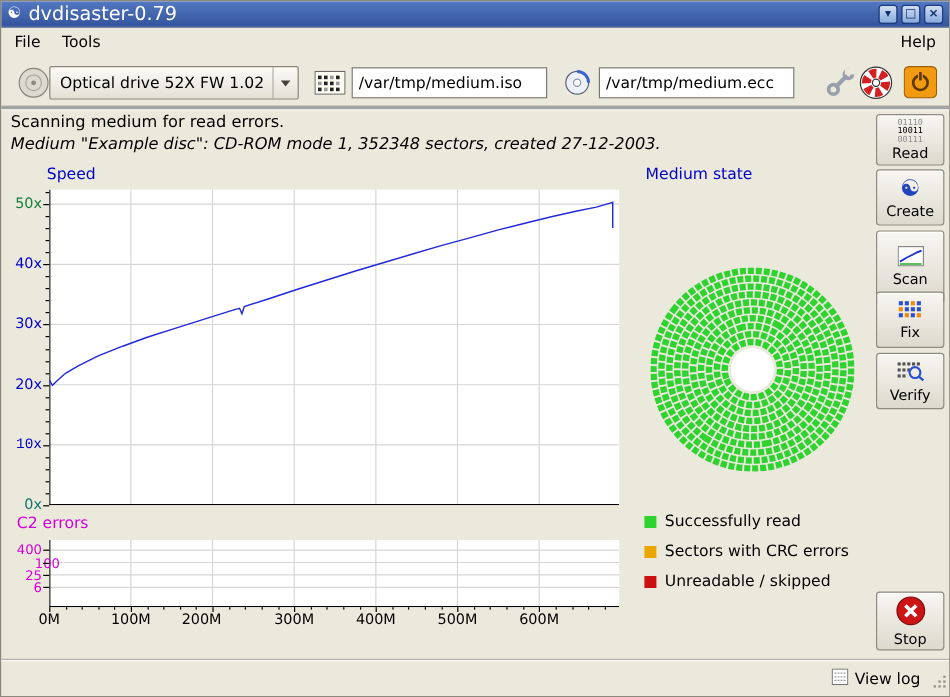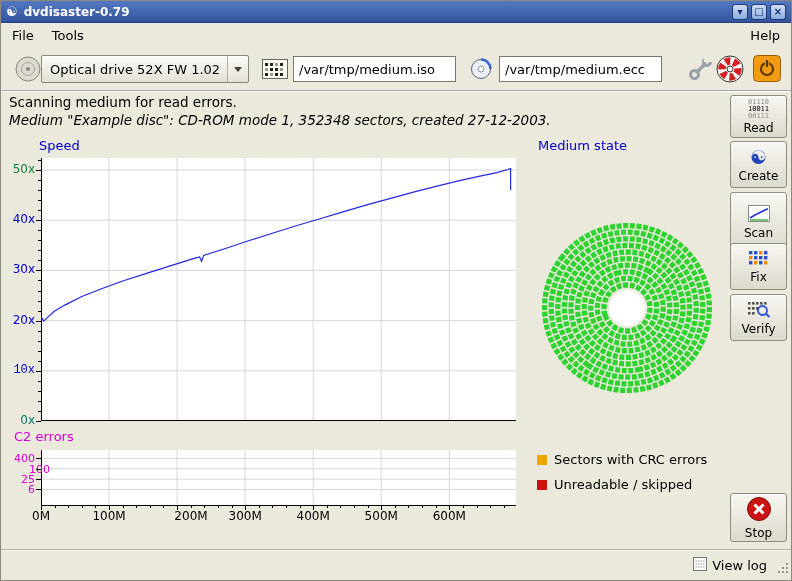--- a/index.html
+++ b/index.html
@@ -6,34 +6,34 @@
   html,body{width:792px;height:581px;background:#fff}
   #window{position:relative;width:792px;height:581px;background:#ebe8dc;
     font-family:"DejaVu Sans","Liberation Sans",sans-serif;color:#000;
     border:1px solid #8c887c;overflow:hidden}
 
   
   .titlebar{position:absolute;left:0;top:0;width:100%;height:22px;
     background:linear-gradient(#5379c2,#33549c);display:flex;align-items:center;
     padding:0 5px;color:#fff;border-bottom:1px solid #24407c}
   .title-icon{font-size:13px;margin-right:6px;line-height:22px}
-  .title-text{font-weight:bold;font-size:12px;flex:1}
+  .title-text{font-weight:normal;font-size:16px;flex:1}
   .win-btn{width:16px;height:16px;margin-left:3px;border:1px solid #1c3a7e;border-radius:3px;
     background:linear-gradient(#d2def2,#88abdc);color:#12306e;font-size:10px;line-height:14px;
     text-align:center;font-weight:bold;display:inline-block}
 
   
   .menubar{position:absolute;top:23px;left:0;width:100%;height:23px;display:flex;
     align-items:center;padding:0 2px;font-size:13px}
   .menu-item{padding:2px 9px}
   .menu-item.help{margin-left:auto}
 
   
   .toolbar{position:absolute;top:46px;left:0;width:100%;height:44px;
-    border-bottom:1px solid #a3a3a3;box-shadow:0 1px 0 #fbfaf6}
+    border-bottom:3px solid #a3a3a3;box-shadow:0 1px 0 #fbfaf6}
   .tb-item{position:absolute}
   .combo{left:40px;top:8px;width:208px;height:28px;background:linear-gradient(#fcfbf8,#e3e0d5);
     border:1px solid #8a867a;border-radius:2px;display:flex;align-items:center}
   .combo-text{flex:1;padding-left:8px;font-size:13px;white-space:nowrap;overflow:hidden}
   .combo-arrow{width:21px;align-self:stretch;border-left:1px solid #b4b0a4;
     display:flex;align-items:center;justify-content:center}
   .combo-arrow::after{content:"";border:4px solid transparent;border-top:5px solid #46423a;margin-top:5px}
   .entry{position:absolute;top:9px;height:26px;border:1px solid #7c786c;background:#fff;
     font:13px "DejaVu Sans","Liberation Sans",sans-serif;padding:0 5px}
   #iso-entry{left:292px;width:163px}
@@ -228,20 +228,24 @@
         <circle cx="85" cy="85" r="49.400000000000006" fill="none" stroke="#2fd32f" stroke-width="5.3" stroke-dasharray="5 1.6" transform="rotate(345.80000000000007 85 85)"></circle>
         <circle cx="85" cy="85" r="56.00000000000001" fill="none" stroke="#2fd32f" stroke-width="5.3" stroke-dasharray="5 1.6" transform="rotate(32.00000000000006 85 85)"></circle>
         <circle cx="85" cy="85" r="62.60000000000001" fill="none" stroke="#2fd32f" stroke-width="5.3" stroke-dasharray="5 1.6" transform="rotate(78.20000000000005 85 85)"></circle>
         <circle cx="85" cy="85" r="69.2" fill="none" stroke="#2fd32f" stroke-width="5.3" stroke-dasharray="5 1.6" transform="rotate(124.40000000000003 85 85)"></circle>
         <circle cx="85" cy="85" r="75.8" fill="none" stroke="#2fd32f" stroke-width="5.3" stroke-dasharray="5 1.6" transform="rotate(170.60000000000002 85 85)"></circle>
         <circle cx="85" cy="85" r="82.39999999999999" fill="none" stroke="#2fd32f" stroke-width="5.3" stroke-dasharray="5 1.6" transform="rotate(216.79999999999995 85 85)"></circle>
         <circle cx="85" cy="85" r="18" fill="#ffffff"></circle>
       </svg>
   </div>
 
+  <div class="legend-item" style="top:425px">
+    <span class="swatch" style="background: rgb(47, 211, 47);"></span>
+    <span>Successfully read</span>
+  </div>
   <div class="legend-item" style="top:450px">
     <span class="swatch" style="background: rgb(232, 168, 0);"></span>
     <span>Sectors with CRC errors</span>
   </div>
   <div class="legend-item" style="top:475px">
     <span class="swatch" style="background: rgb(204, 16, 16);"></span>
     <span>Unreadable / skipped</span>
   </div>
 
 
@@ -386,21 +390,21 @@
     <div class="c2tick-label" style="top: 461.76px; color: rgb(212, 0, 212); padding-left: 28px;">100</div>
     <div class="tick" style="left: 35px; top: 467.76px; width: 5px; height: 1px;"></div>
     <div class="c2tick-label" style="top: 472.12px; color: rgb(212, 0, 212);">25</div>
     <div class="tick" style="left: 35px; top: 478.12px; width: 5px; height: 1px;"></div>
     <div class="c2tick-label" style="top: 482.48px; color: rgb(212, 0, 212);">6</div>
     <div class="tick" style="left: 35px; top: 488.48px; width: 5px; height: 1px;"></div>
     <div class="xtick-label" style="left: 15px;">0M</div>
     <div class="tick" style="left: 40px; top: 505px; width: 1px; height: 4px;"></div>
     <div class="xtick-label" style="left: 83.0516px;">100M</div>
     <div class="tick" style="left: 108.052px; top: 505px; width: 1px; height: 4px;"></div>
-    <div class="xtick-label" style="left: 165px;">200M</div>
+    <div class="xtick-label" style="left: 142px;">200M</div>
     <div class="tick" style="left: 176.103px; top: 505px; width: 1px; height: 4px;"></div>
     <div class="xtick-label" style="left: 219.155px;">300M</div>
     <div class="tick" style="left: 244.155px; top: 505px; width: 1px; height: 4px;"></div>
     <div class="xtick-label" style="left: 287.206px;">400M</div>
     <div class="tick" style="left: 312.206px; top: 505px; width: 1px; height: 4px;"></div>
     <div class="xtick-label" style="left: 355.258px;">500M</div>
     <div class="tick" style="left: 380.258px; top: 505px; width: 1px; height: 4px;"></div>
     <div class="xtick-label" style="left: 423.309px;">600M</div>
     <div class="tick" style="left: 448.309px; top: 505px; width: 1px; height: 4px;"></div>
     <div class="tick" style="left: 53.6103px; top: 505px; width: 1px; height: 2px;"></div>

